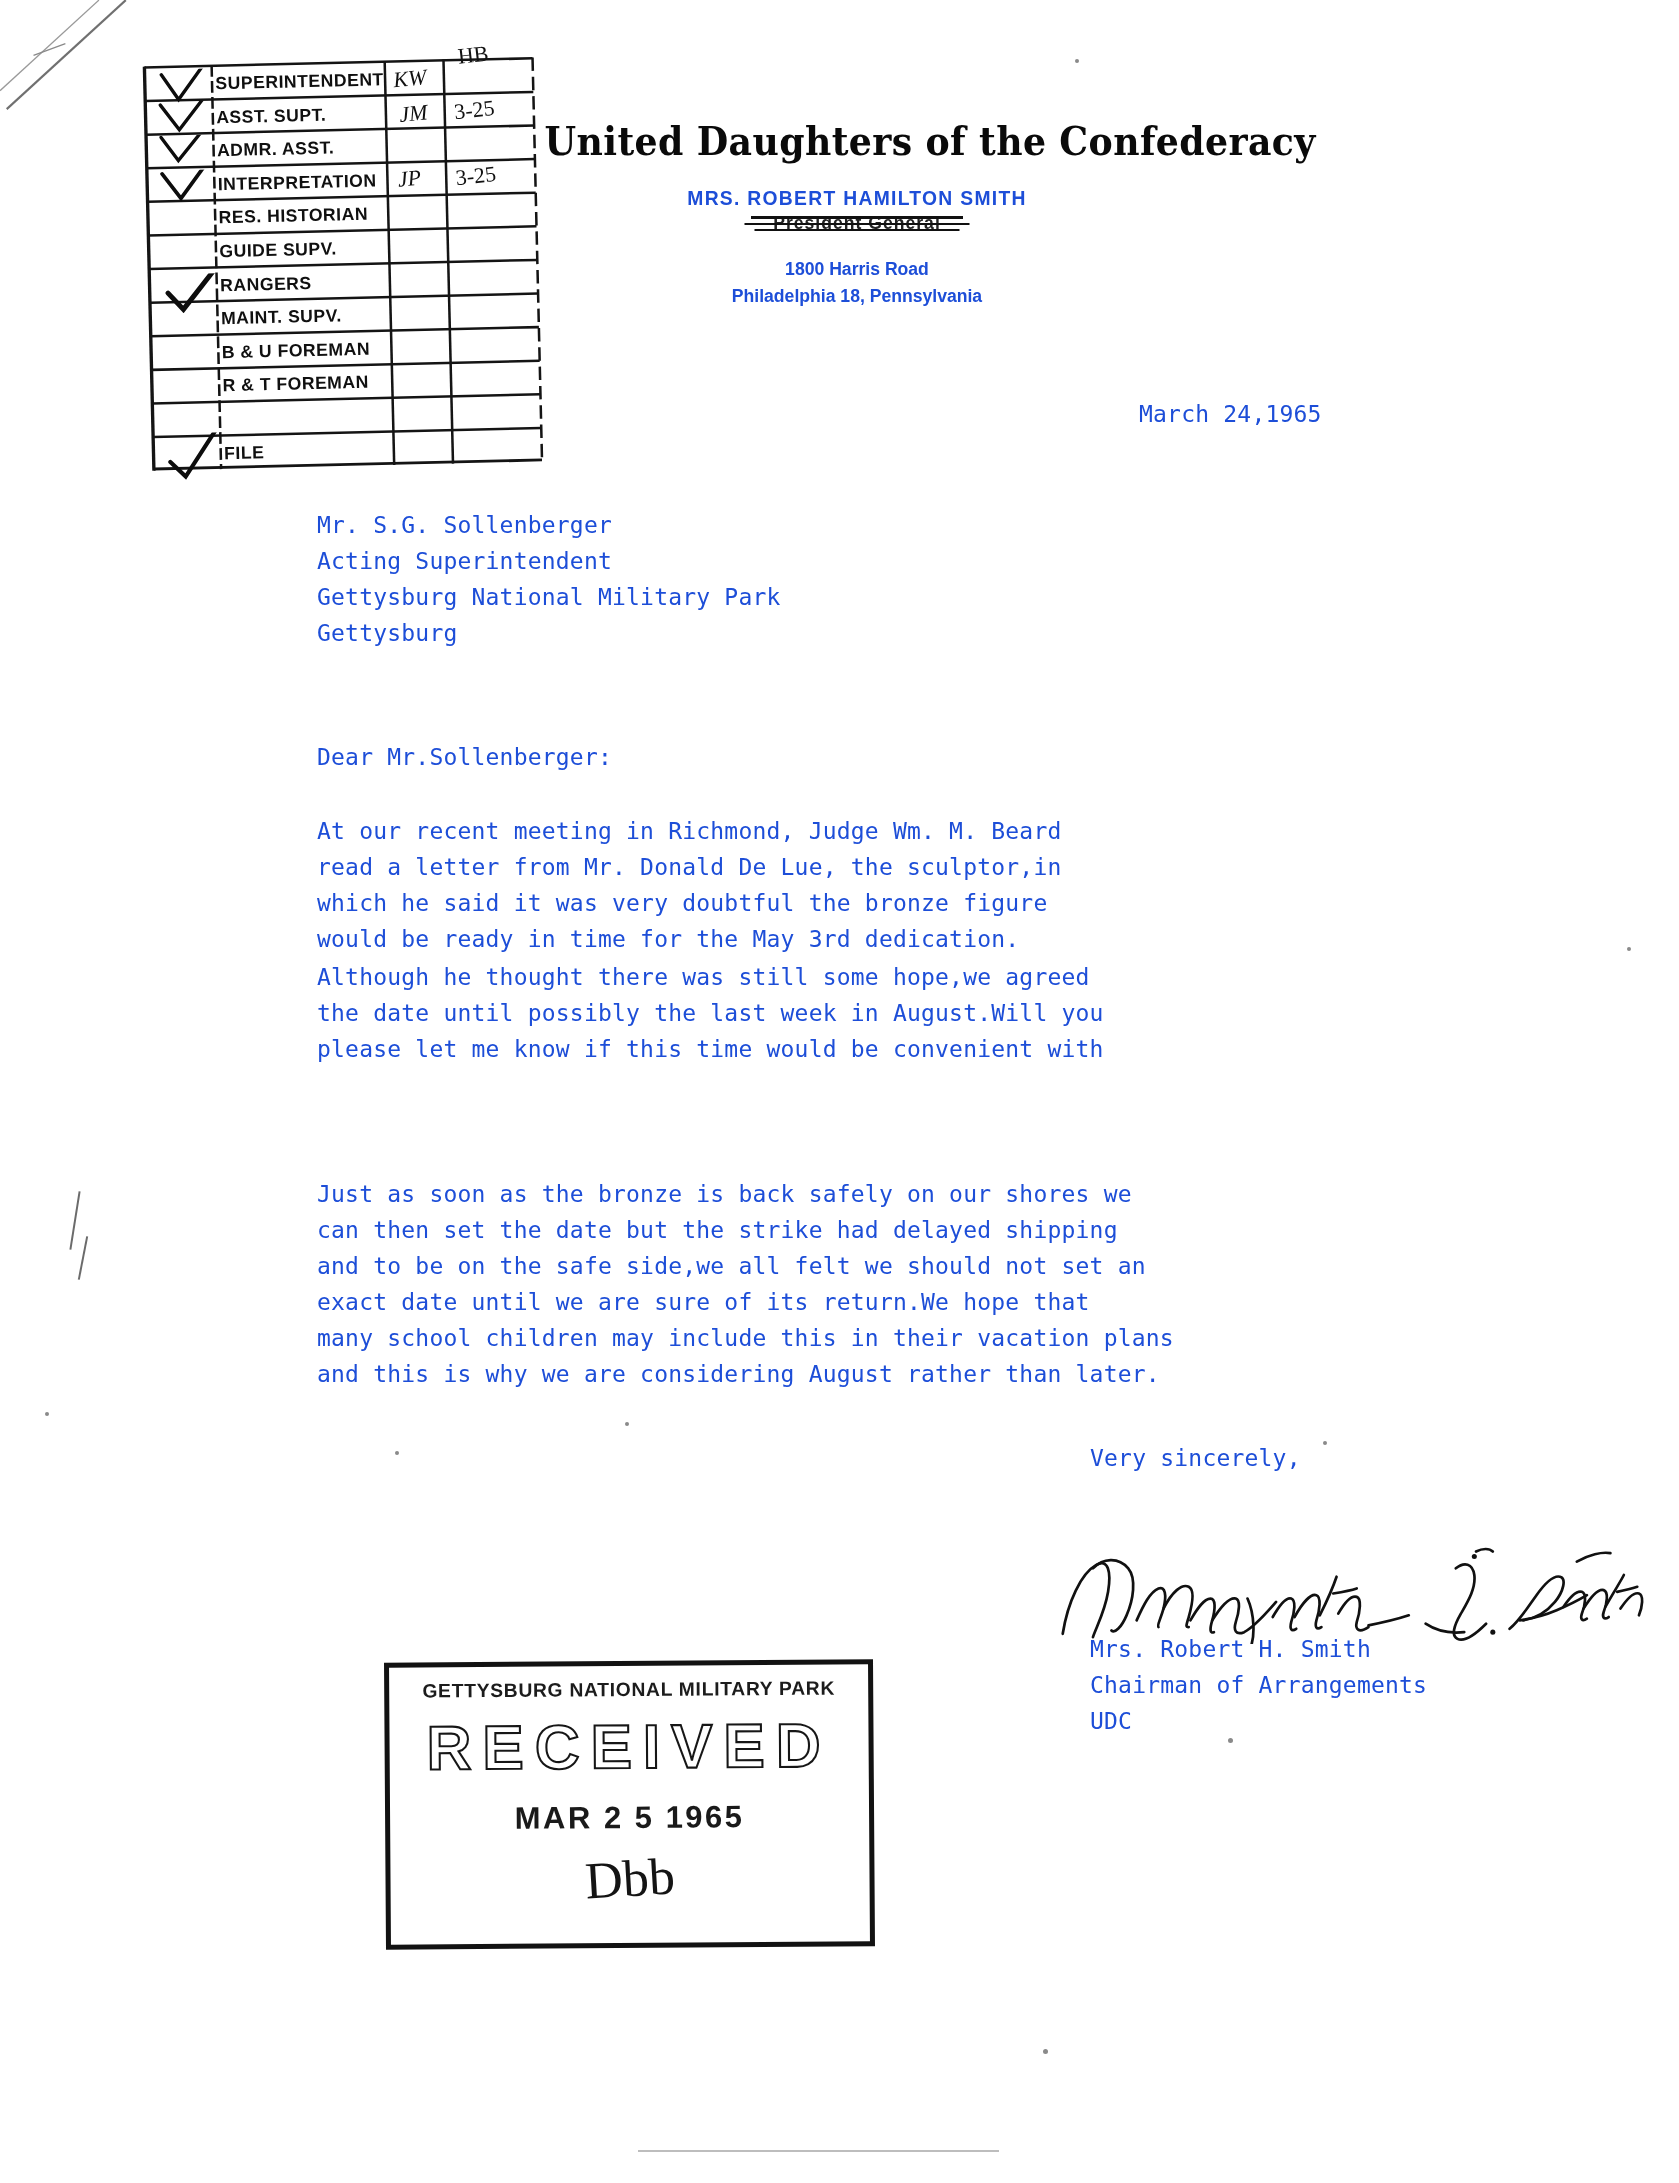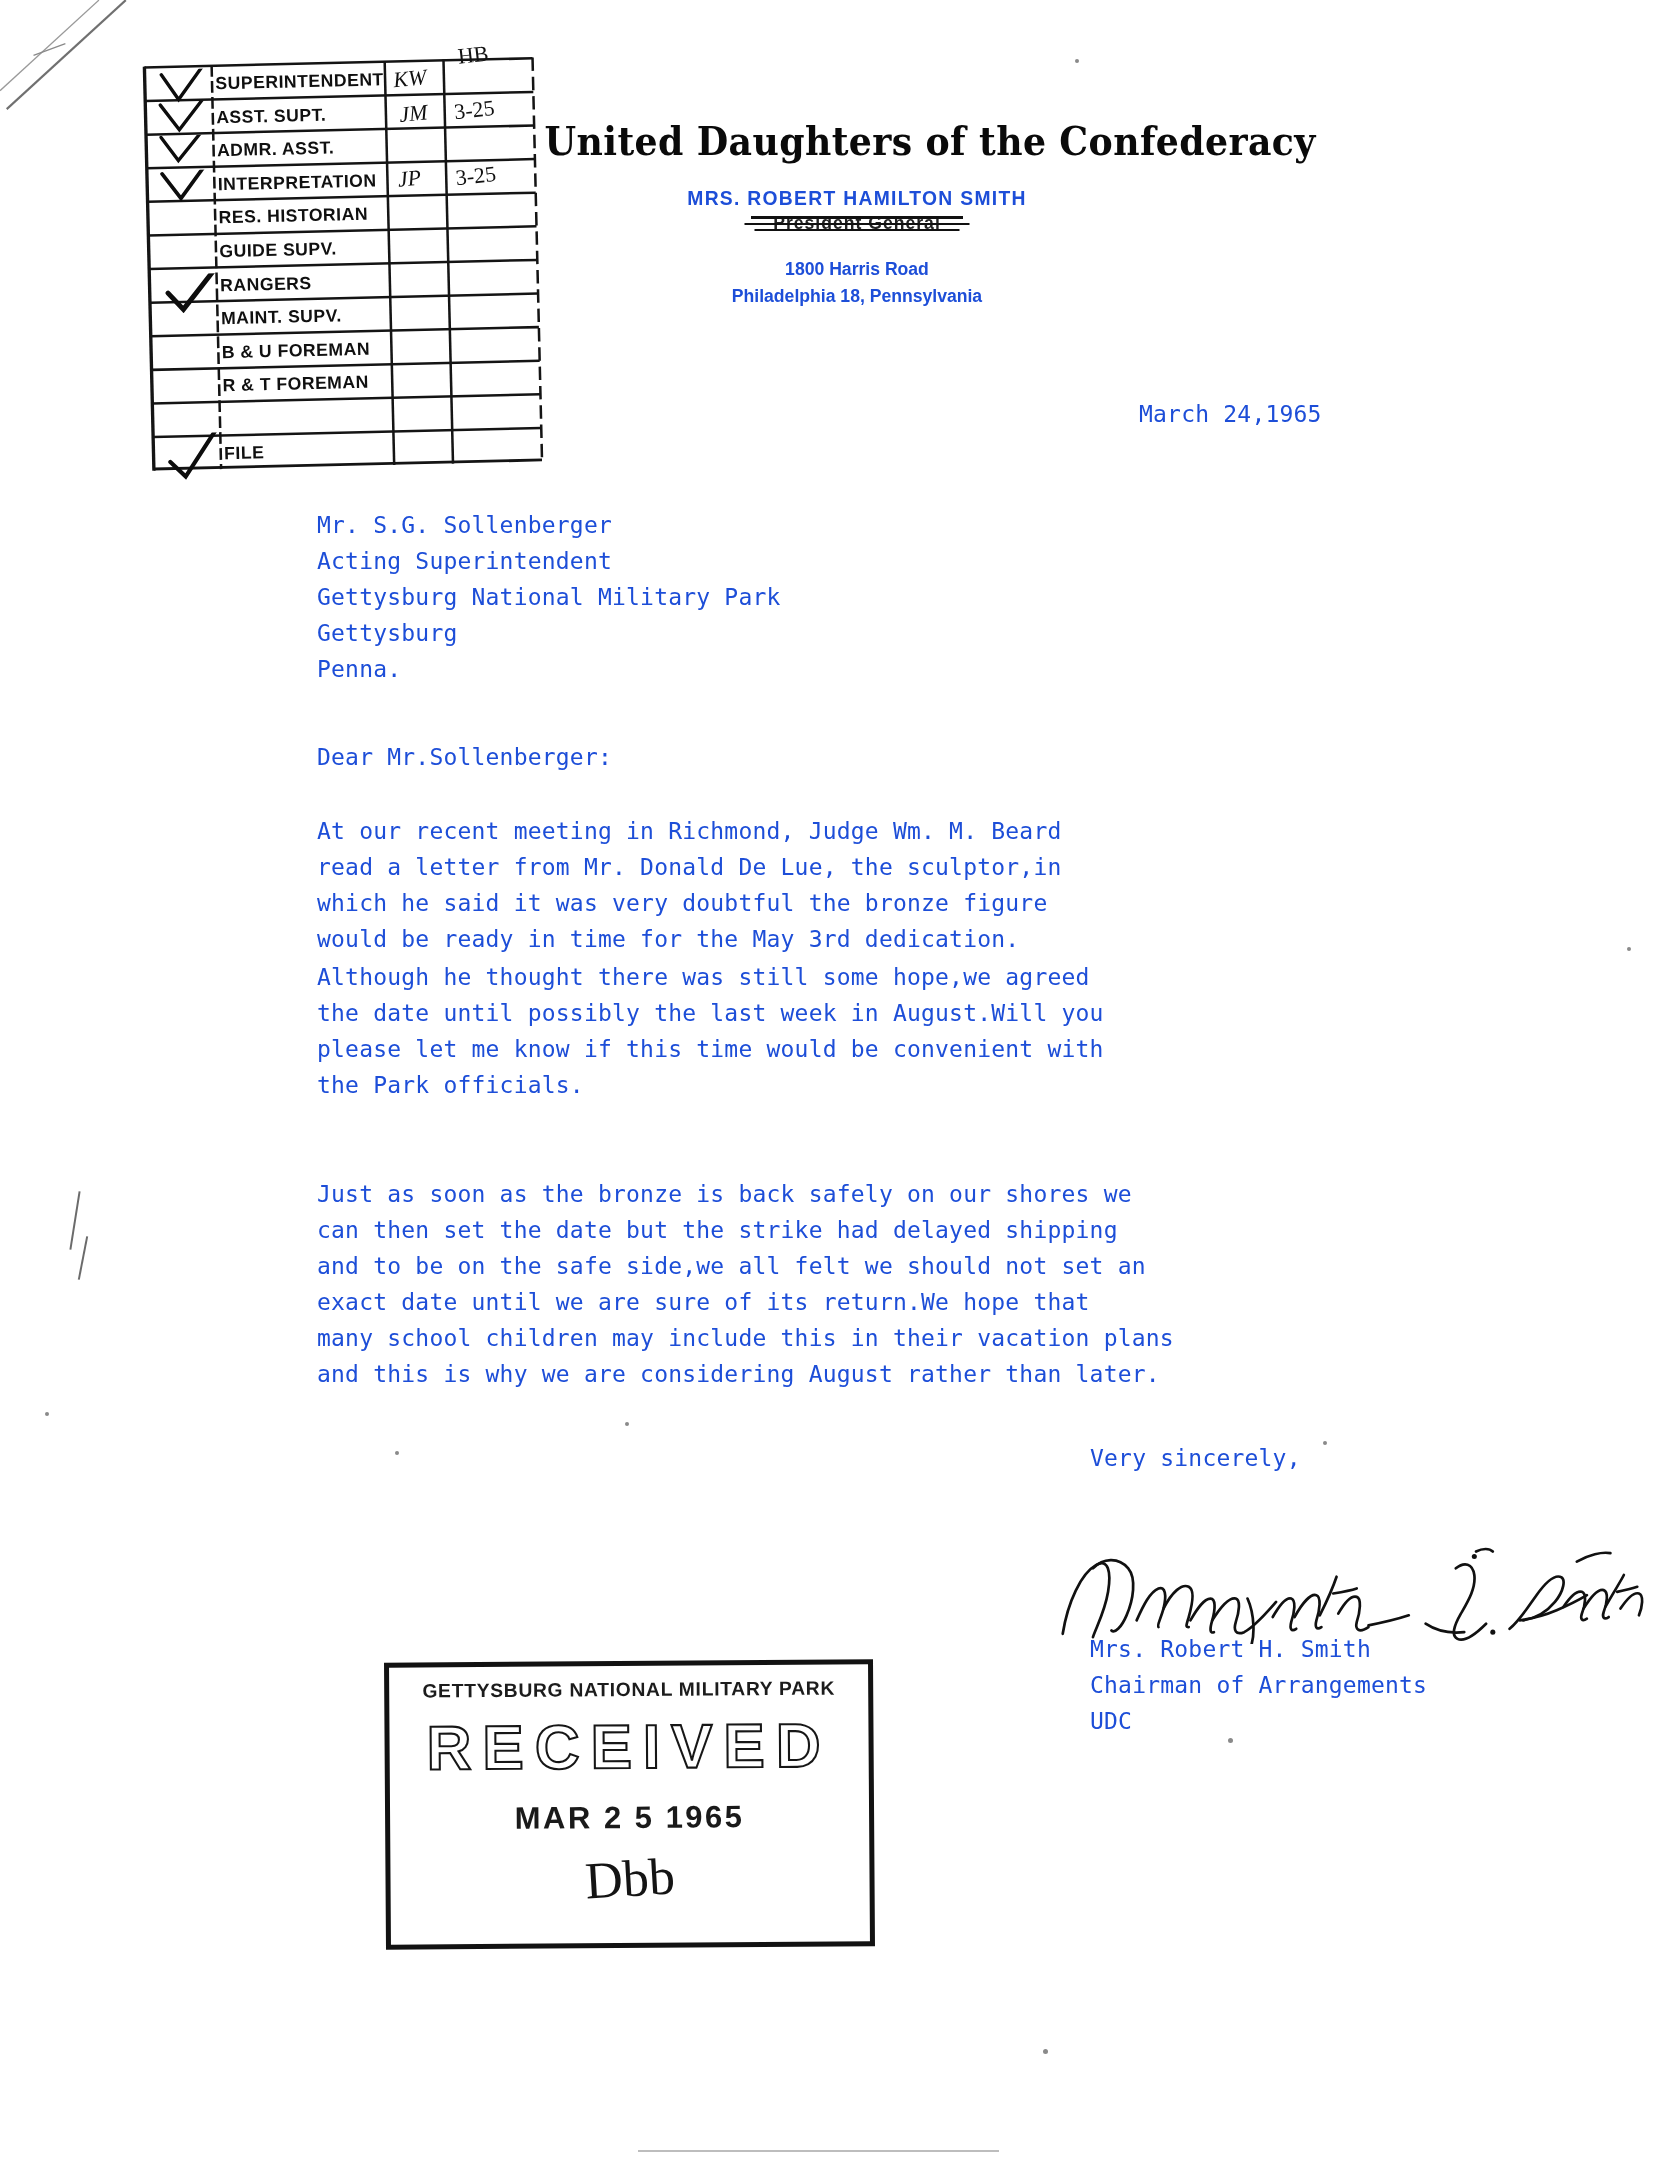--- a/index.html
+++ b/index.html
@@ -364,37 +364,35 @@
     <div id="lh-city" class="lh-line">Philadelphia 18, Pennsylvania</div>
   </div>
 
   <div id="date-line" class="tw">March 24,1965</div>
 
   <div id="recipient">
     <div class="tw">Mr. S.G. Sollenberger</div>
     <div class="tw">Acting Superintendent</div>
     <div class="tw">Gettysburg National Military Park</div>
     <div class="tw">Gettysburg</div>
-    <div class="tw">Penna.</div>
   </div>
 
   <div id="salutation" class="tw">Dear Mr.Sollenberger:</div>
 
   <div id="para-1">
     <div class="tw">At our recent meeting in Richmond, Judge Wm. M. Beard</div>
     <div class="tw">read a letter from Mr. Donald De Lue, the sculptor,in</div>
     <div class="tw">which he said it was very doubtful the bronze figure</div>
     <div class="tw">would be ready in time for the May 3rd dedication.</div>
   </div>
 
   <div id="para-2">
     <div class="tw">Although he thought there was still some hope,we agreed</div>
     <div class="tw">the date until possibly the last week in August.Will you</div>
     <div class="tw">please let me know if this time would be convenient with</div>
-    <div class="tw">the Park officials.</div>
   </div>
 
   <div id="para-3">
     <div class="tw">Just as soon as the bronze is back safely on our shores we</div>
     <div class="tw">can then set the date but the strike had delayed shipping</div>
     <div class="tw">and to be on the safe side,we all felt we should not set an</div>
     <div class="tw">exact date until we are sure of its return.We hope that</div>
     <div class="tw">many school children may include this in their vacation plans</div>
     <div class="tw">and this is why we are considering August rather than later.</div>
   </div>

